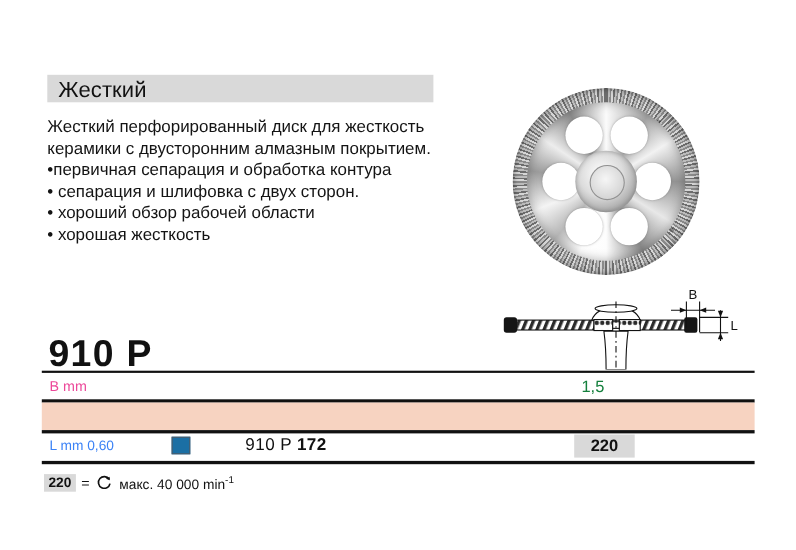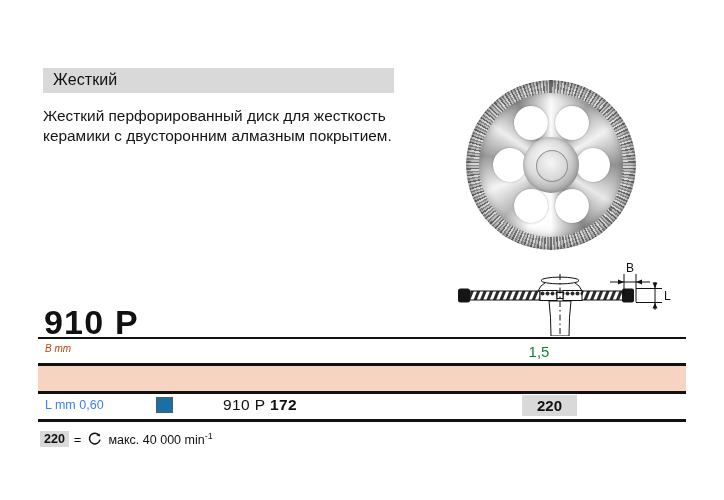--- a/index.html
+++ b/index.html
@@ -22,21 +22,21 @@
     left: 43px;
     top: 68px;
     width: 351px;
     height: 25px;
     background: #d9d9d9;
   }
   #desc-header-label {
     position: absolute;
     left: 10px;
     top: 3px;
-    font-size: 16px;
+    font-size: 20px;
     letter-spacing: 0.1px;
     color: #111;
   }
 
   #desc-body {
     position: absolute;
     left: 43px;
     top: 106px;
     width: 360px;
     font-size: 15.4px;
@@ -178,23 +178,22 @@
   #row-bmm {
     position: absolute;
     left: 38px;
     top: 340px;
     width: 648px;
     height: 23px;
   }
   #row-bmm .b-label {
     position: absolute;
     left: 7px; top: 3px;
-    font-size: 10px;
-    color: #c2410c;
-    font-style: italic;
+    font-size: 13px;
+    color: #ec4899;
   }
   #row-bmm .b-value {
     position: absolute;
     left: 476px; top: 3px;
     width: 50px;
     text-align: center;
     font-size: 15px;
     color: #15803d;
   }
 
@@ -274,20 +273,26 @@
 </style>
 </head>
 <body>
 
 <div id="desc-header">
   <div id="desc-header-label">Жесткий</div>
 </div>
 
 <div id="desc-body">
   <div class="para">Жесткий перфорированный диск для жесткость керамики с двусторонним алмазным покрытием.</div>
+  <ul class="bullets">
+    <li><span class="bl">•первичная сепарация и обработка контура</span></li>
+    <li><span class="bl">• сепарация и шлифовка с двух сторон.</span></li>
+    <li><span class="bl">• хороший обзор рабочей области</span></li>
+    <li><span class="bl">• хорошая жесткость</span></li>
+  </ul>
 </div>
 
 <div id="product-photo">
   <div class="disc-wrap">
     <div class="rim"></div>
     <div class="rim-speckle"></div>
     <div class="face"></div>
     <div class="hole h1"></div>
     <div class="hole h2"></div>
     <div class="hole h3"></div>

